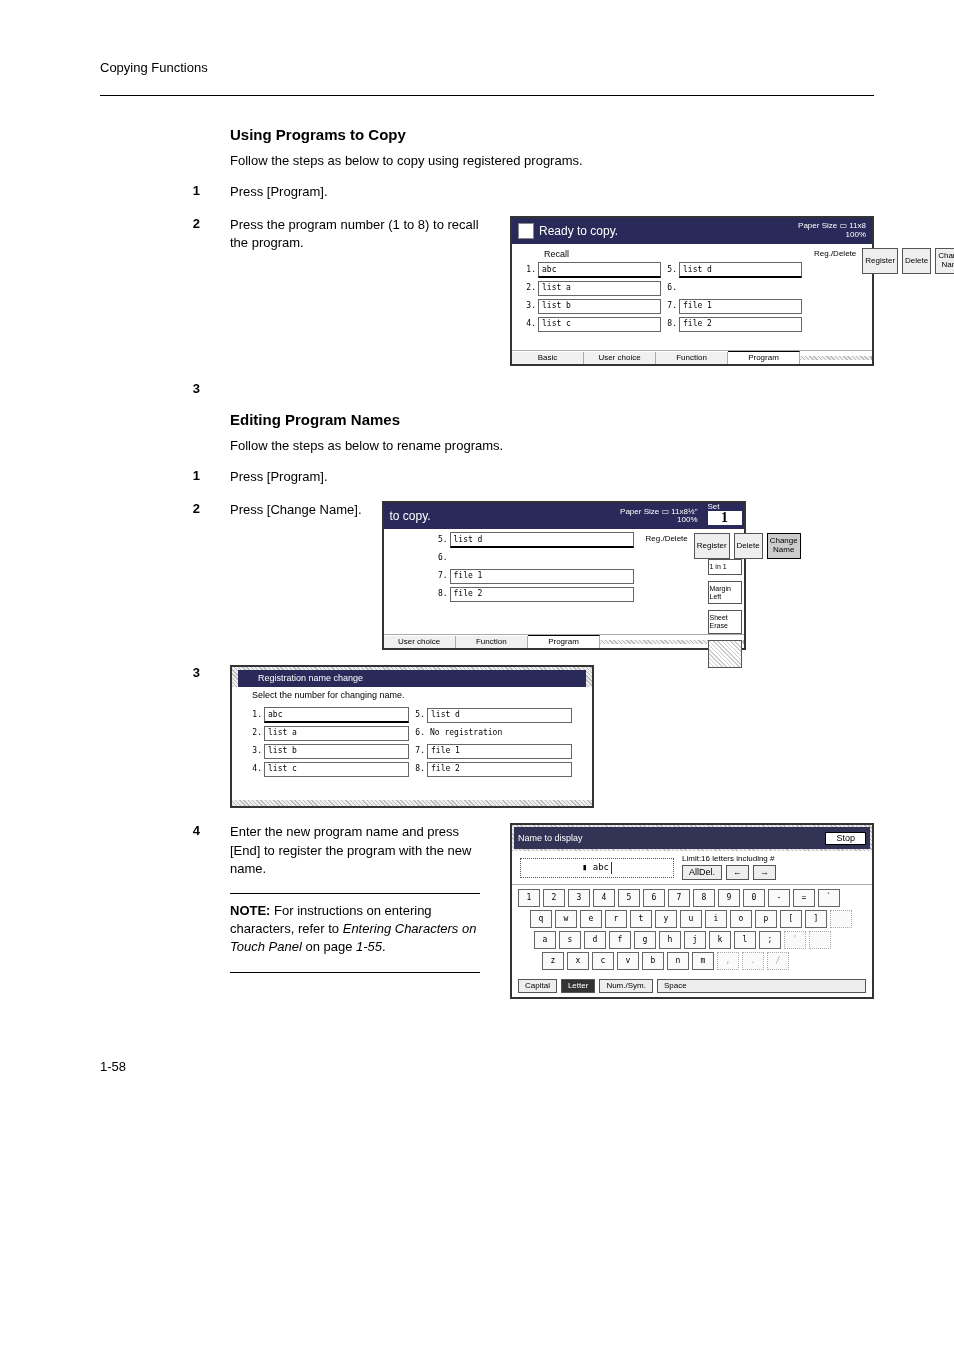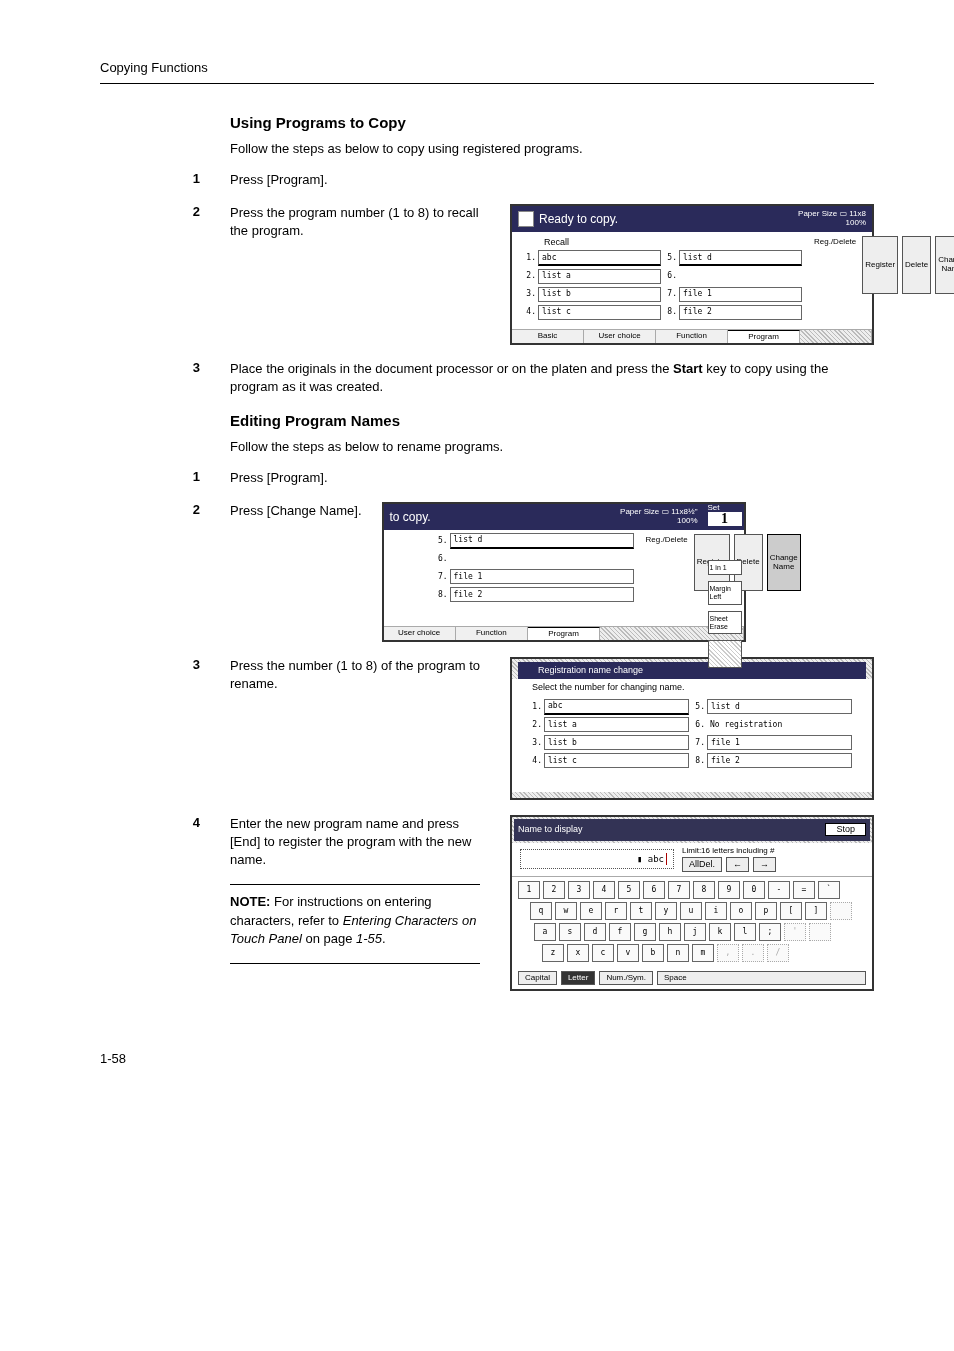--- a/index.html
+++ b/index.html
@@ -7,21 +7,21 @@
     font-size: 13px;
     color: #000;
     background: #fff;
     margin: 0;
     padding: 60px 80px 40px 100px;
     width: 954px;
     box-sizing: border-box;
   }
   .header-line {
     border-bottom: 1px solid #000;
-    padding-bottom: 8px;
+    padding-bottom: 20px;
     margin-bottom: 30px;
     font-size: 13px;
   }
   h2.section {
     font-size: 15px;
     font-weight: bold;
     margin: 7px 0 10px 130px;
   }
   p.intro {
     margin: 0 0 15px 130px;
@@ -157,30 +157,31 @@
     top: 4px;
     width: 56px;
     display: flex;
     flex-direction: row;
     gap: 4px;
   }
   .side-btns .sb-label { font-size: 8px; padding: 2px; text-align: center; }
   .side-btns button {
     font-size: 8px;
     line-height: 1.1;
-    padding: 19px 2px;
+    padding: 3px 2px;
     border: 1px solid #555;
     background: #eee;
     cursor: pointer;
   }
   .side-btns button.sel { background: #ccc; border: 1px solid #000; }
   .tabs {
     display: flex;
     border-top: 1px solid #aaa;
-    margin-top: 2px;
+    margin-top: 11px;
+    align-items: center;
   }
   .tabs .tab {
     flex: 1;
     font-size: 8px;
     text-align: center;
     padding: 2px 0;
     border-right: 1px solid #aaa;
     background: #f0f0f0;
   }
   .tabs .tab.sel { background: #fff; border-top: 1px solid #000; }
@@ -222,21 +223,21 @@
   }
   .screen4 .titlebar4 .stop-btn {
     background:#fff; color:#000; border:1px solid #000; font-size:9px; padding:1px 10px;
   }
   .screen4 .input-row {
     display:flex; align-items:center; gap:8px; padding:4px 8px;
     border-bottom:1px solid #aaa;
   }
   .screen4 .input-box {
     border:1px dotted #555; padding:2px 6px; width:140px; height:14px; font-size:9px; font-family:monospace;
-    display:flex; justify-content:flex-end; align-items:center;
+    display:flex; justify-content:center; align-items:center;
   }
   .screen4 .cursor { display:inline-block; width:1px; height:12px; background:#a00; margin-left:2px;}
   .screen4 .info { font-size:8px; }
   .screen4 .btn-sm { border:1px solid #555; background:#eee; font-size:9px; padding:2px 6px; }
   .kbd { padding:4px 6px; }
   .kbd-row { display:flex; gap:3px; margin-bottom:3px; justify-content:flex-start; padding-left:0;}
   .kbd-row.r2 { padding-left:12px; }
   .kbd-row.r3 { padding-left:16px; }
   .kbd-row.r4 { padding-left:24px; }
   .key {
@@ -342,25 +343,20 @@
         <div class="tab">Function</div>
         <div class="tab sel">Program</div>
         <div class="tab" style="background:repeating-linear-gradient(45deg,#bbb 0,#bbb 1px,#eee 1px,#eee 3px);"></div>
       </div>
     </div>
   </div>
 </div>
 
 <div class="step-row">
   <div class="step-num">3</div>
-  <div class="step-body">
-    <div class="step-text-wide">
-      <span>Place the originals in the document processor or on the platen and press the </span><b>Start</b><span> key to copy using the program as it was created.</span>
-    </div>
-  </div>
 </div>
 
 <h2 class="section">Editing Program Names</h2>
 <p class="intro">Follow the steps as below to rename programs.</p>
 
 <div class="step-row">
   <div class="step-num">1</div>
   <div class="step-body">
     <div class="step-text-wide">Press [Program].</div>
   </div>
@@ -427,21 +423,20 @@
         <div class="tab sel">Program</div>
         <div class="tab" style="flex:2; background:repeating-linear-gradient(45deg,#bbb 0,#bbb 1px,#eee 1px,#eee 3px);"></div>
       </div>
     </div>
   </div>
 </div>
 
 <div class="step-row">
   <div class="step-num">3</div>
   <div class="step-body step-flex">
-    <div class="step-text">Press the number (1 to 8) of the program to rename.</div>
 
     <div class="screen screen3" style="width:360px;">
       <div style="background:repeating-linear-gradient(45deg,#bbb 0,#bbb 1px,#eee 1px,#eee 3px); padding:3px 0 0 0;">
         <div class="titlebar3" style="margin:0 6px;">Registration name change</div>
       </div>
       <div class="subtitle">Select the number for changing name.</div>
       <div class="programs">
         <div class="prog-cols">
           <div class="prog-col">
             <div class="prog-item">

